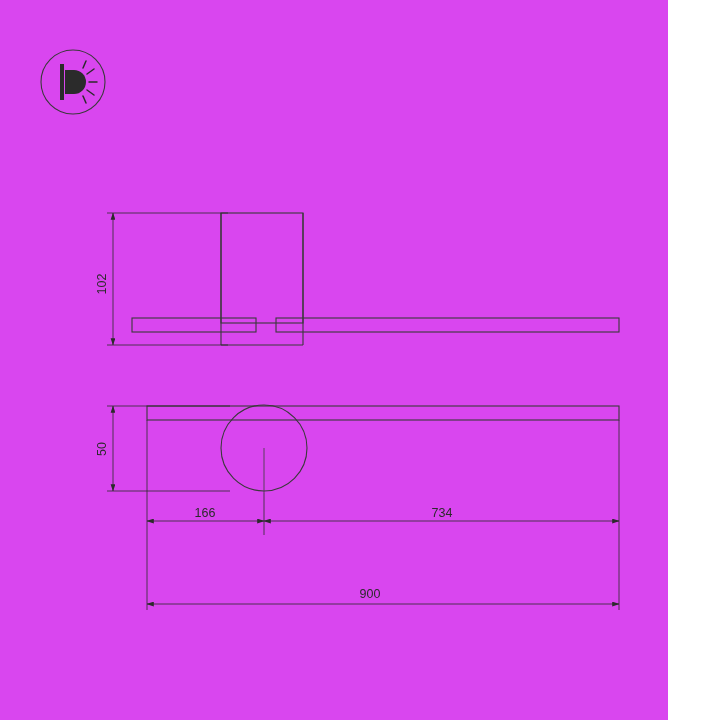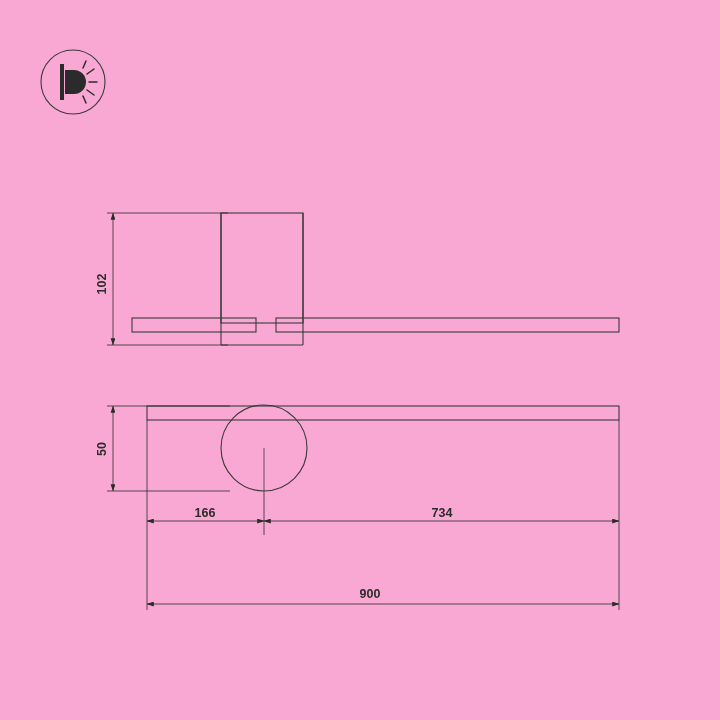--- a/index.html
+++ b/index.html
@@ -5,25 +5,24 @@
   html, body {
     margin: 0;
     padding: 0;
     background: #ffffff;
   }
   body {
     font-family: "Liberation Sans", sans-serif;
   }
   #canvas {
     position: relative;
-    width: 720px;
+    width: 668px;
     height: 720px;
-    background: #f9a8d4;
+    background: #d946ef;
     overflow: hidden;
-    font-weight: bold;
   }
   svg.drawing {
     position: absolute;
     left: 0;
     top: 0;
     width: 720px;
     height: 720px;
   }
   .dim-text {
     font-family: "Liberation Sans", sans-serif;

